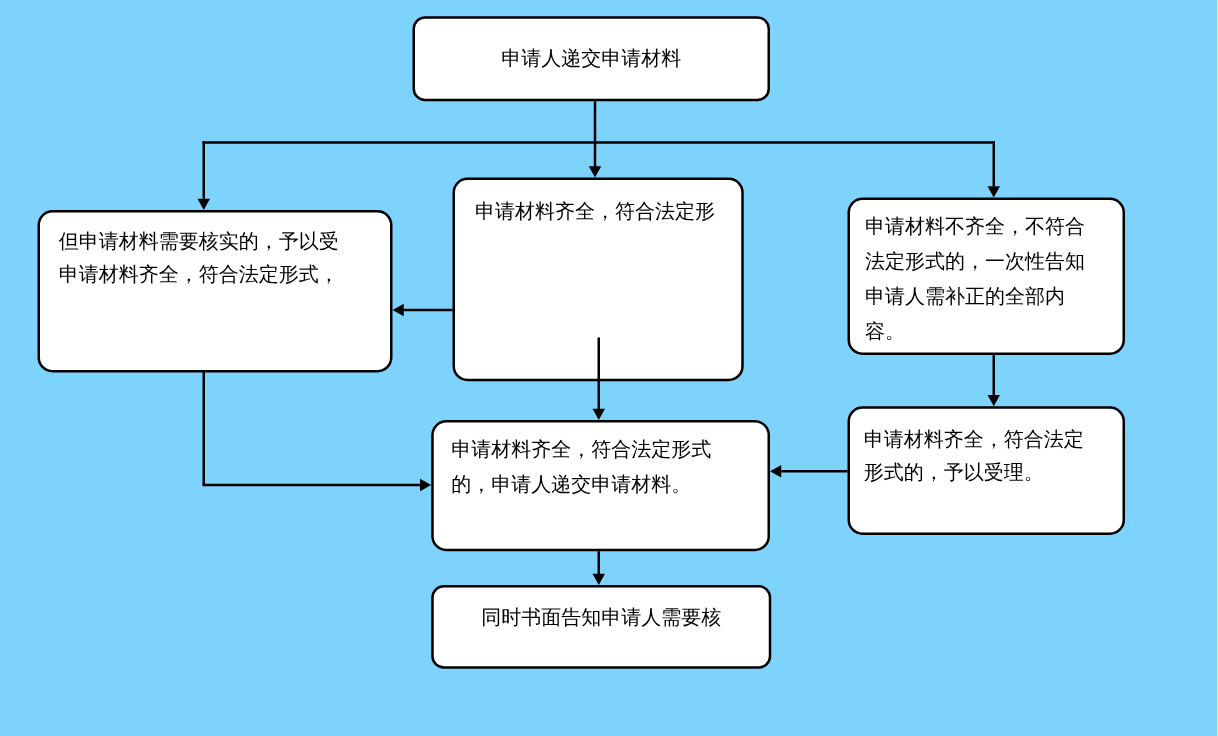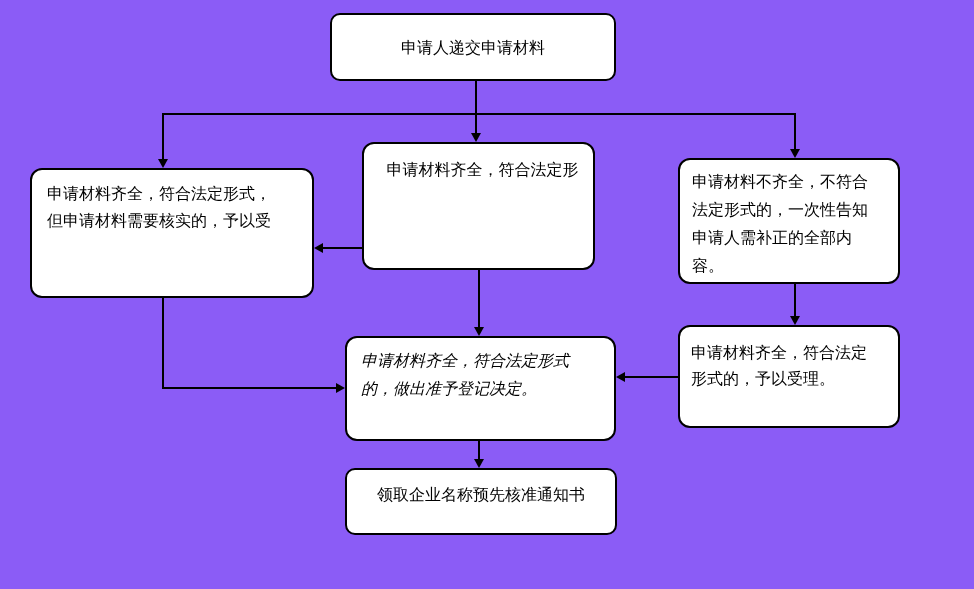--- a/index.html
+++ b/index.html
@@ -1,31 +1,31 @@
 <!DOCTYPE html>
 <html><head>
 <meta charset="utf-8">
 <style>
   html,body{margin:0;padding:0;background:#ffffff;}
   .canvas{
-    position:relative;width:974px;height:589px;background:#8b5cf6;
+    position:relative;width:974px;height:589px;background:#7dd3fc;
     font-family:"Liberation Sans",sans-serif;color:#000000;overflow:hidden;
   }
   .node{
     position:absolute;background:#ffffff;border:2px solid #000000;
     border-radius:12px;box-sizing:border-box;font-size:16px;line-height:27px;
   }
   .node .tline{white-space:nowrap;}
   #n-start{left:330px;top:13px;width:286px;height:68px;border-radius:10px;
     display:flex;align-items:center;justify-content:center;}
   #n-left{left:30px;top:168px;width:284px;height:130px;padding:10px 8px 0 15px;line-height:27px;}
-  #n-middle{left:362px;top:142px;width:233px;height:128px;padding:12px 8px 0 16px;line-height:28px;text-align:center;}
+  #n-middle{left:362px;top:142px;width:233px;height:163px;padding:12px 8px 0 16px;line-height:28px;}
   #n-right{left:678px;top:158px;width:222px;height:126px;padding:8px 6px 0 12px;line-height:28px;}
   #n-right2{left:678px;top:325px;width:222px;height:103px;padding:13px 6px 0 11px;line-height:26px;}
-  #n-decision{left:345px;top:336px;width:271px;height:105px;padding:9px 6px 0 14px;line-height:28px;font-style:italic;}
+  #n-decision{left:345px;top:336px;width:271px;height:105px;padding:9px 6px 0 14px;line-height:28px;}
   #n-end{left:345px;top:468px;width:272px;height:67px;border-radius:10px;
     text-align:center;padding-top:11px;}
   .vline{position:absolute;width:2px;background:#000000;}
   .hline{position:absolute;height:2px;background:#000000;}
   .arr{position:absolute;width:0;height:0;}
   .arr-down{border-left:5px solid transparent;border-right:5px solid transparent;border-top:9px solid #000000;}
   .arr-left{border-top:5px solid transparent;border-bottom:5px solid transparent;border-right:9px solid #000000;}
   .arr-right{border-top:5px solid transparent;border-bottom:5px solid transparent;border-left:9px solid #000000;}
   
   #c1{left:475px;top:81px;height:32px;}
@@ -44,47 +44,47 @@
 </head>
 <body>
 
 <div class="canvas">
 
   <div class="node" id="n-start">
     <div class="tline">申请人递交申请材料</div>
   </div>
 
   <div class="node" id="n-left">
+    <div class="tline">但申请材料需要核实的，予以受</div>
     <div class="tline">申请材料齐全，符合法定形式，</div>
-    <div class="tline">但申请材料需要核实的，予以受</div>
   </div>
 
   <div class="node" id="n-middle">
     <div class="tline">申请材料齐全，符合法定形</div>
   </div>
 
   <div class="node" id="n-right">
     <div class="tline">申请材料不齐全，不符合</div>
     <div class="tline">法定形式的，一次性告知</div>
     <div class="tline">申请人需补正的全部内</div>
     <div class="tline">容。</div>
   </div>
 
   <div class="node" id="n-right2">
     <div class="tline">申请材料齐全，符合法定</div>
     <div class="tline">形式的，予以受理。</div>
   </div>
 
   <div class="node" id="n-decision">
     <div class="tline">申请材料齐全，符合法定形式</div>
-    <div class="tline">的，做出准予登记决定。</div>
+    <div class="tline">的，申请人递交申请材料。</div>
   </div>
 
   <div class="node" id="n-end">
-    <div class="tline">领取企业名称预先核准通知书</div>
+    <div class="tline">同时书面告知申请人需要核</div>
   </div>
 
   <div class="vline" id="c1"></div>
   <div class="hline" id="c2"></div>
 
   <div class="vline" id="c3"></div>
   <div class="arr arr-down" id="a3"></div>
 
   <div class="vline" id="c4"></div>
   <div class="arr arr-down" id="a4"></div>

